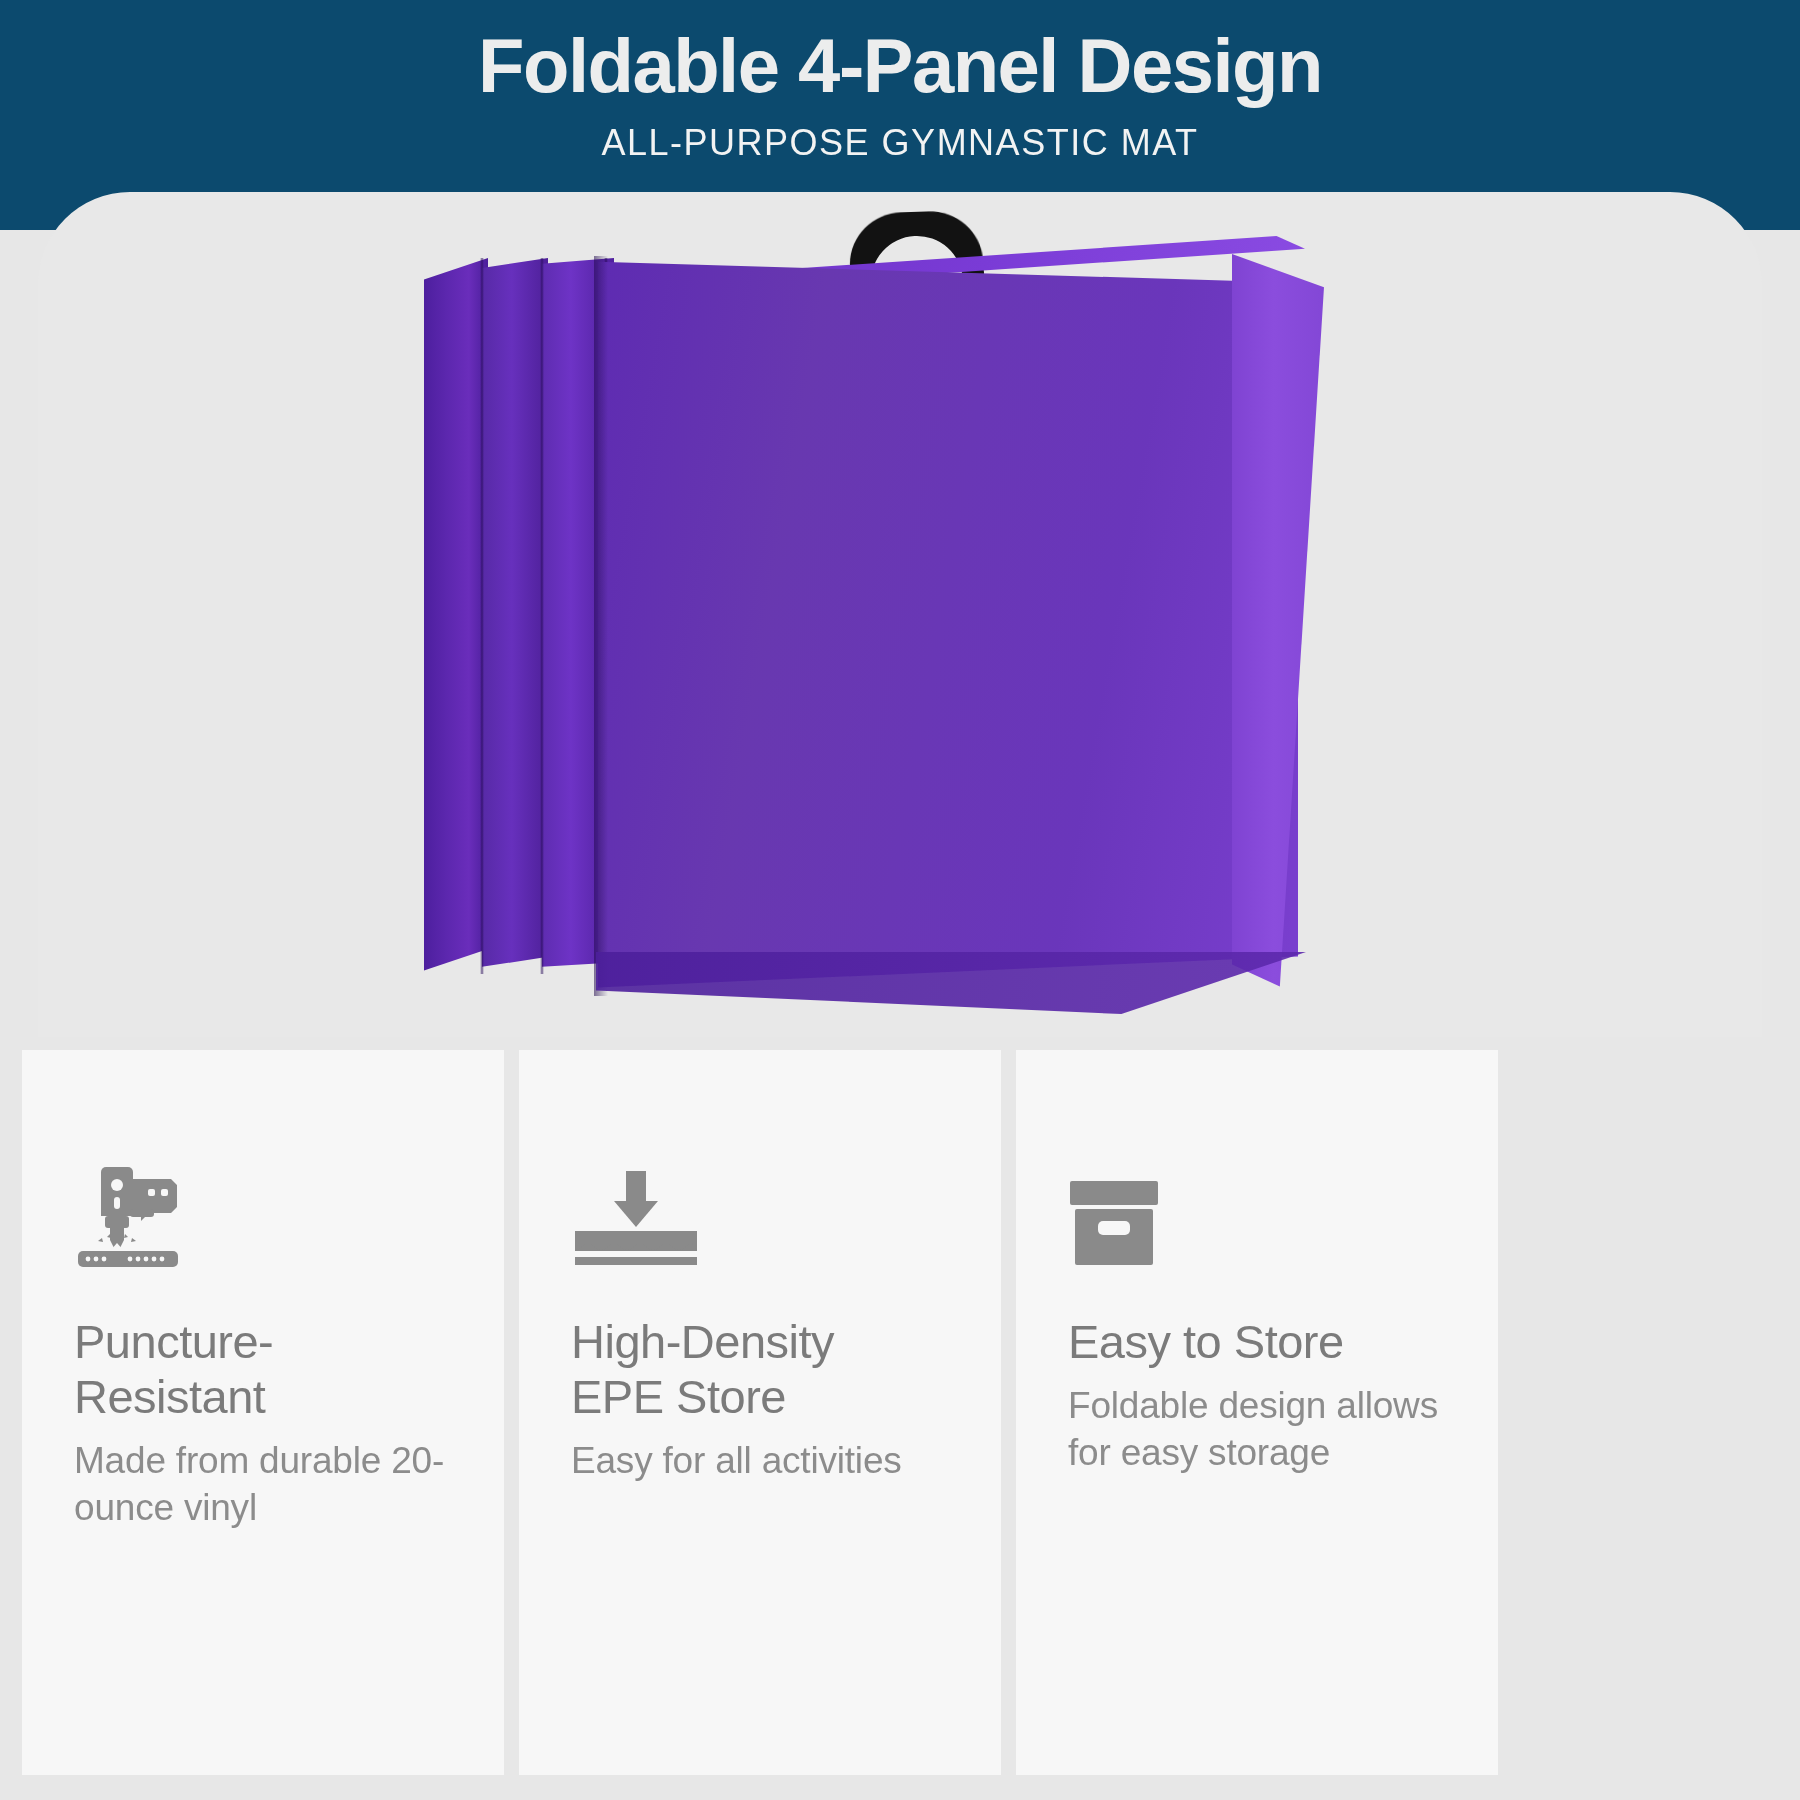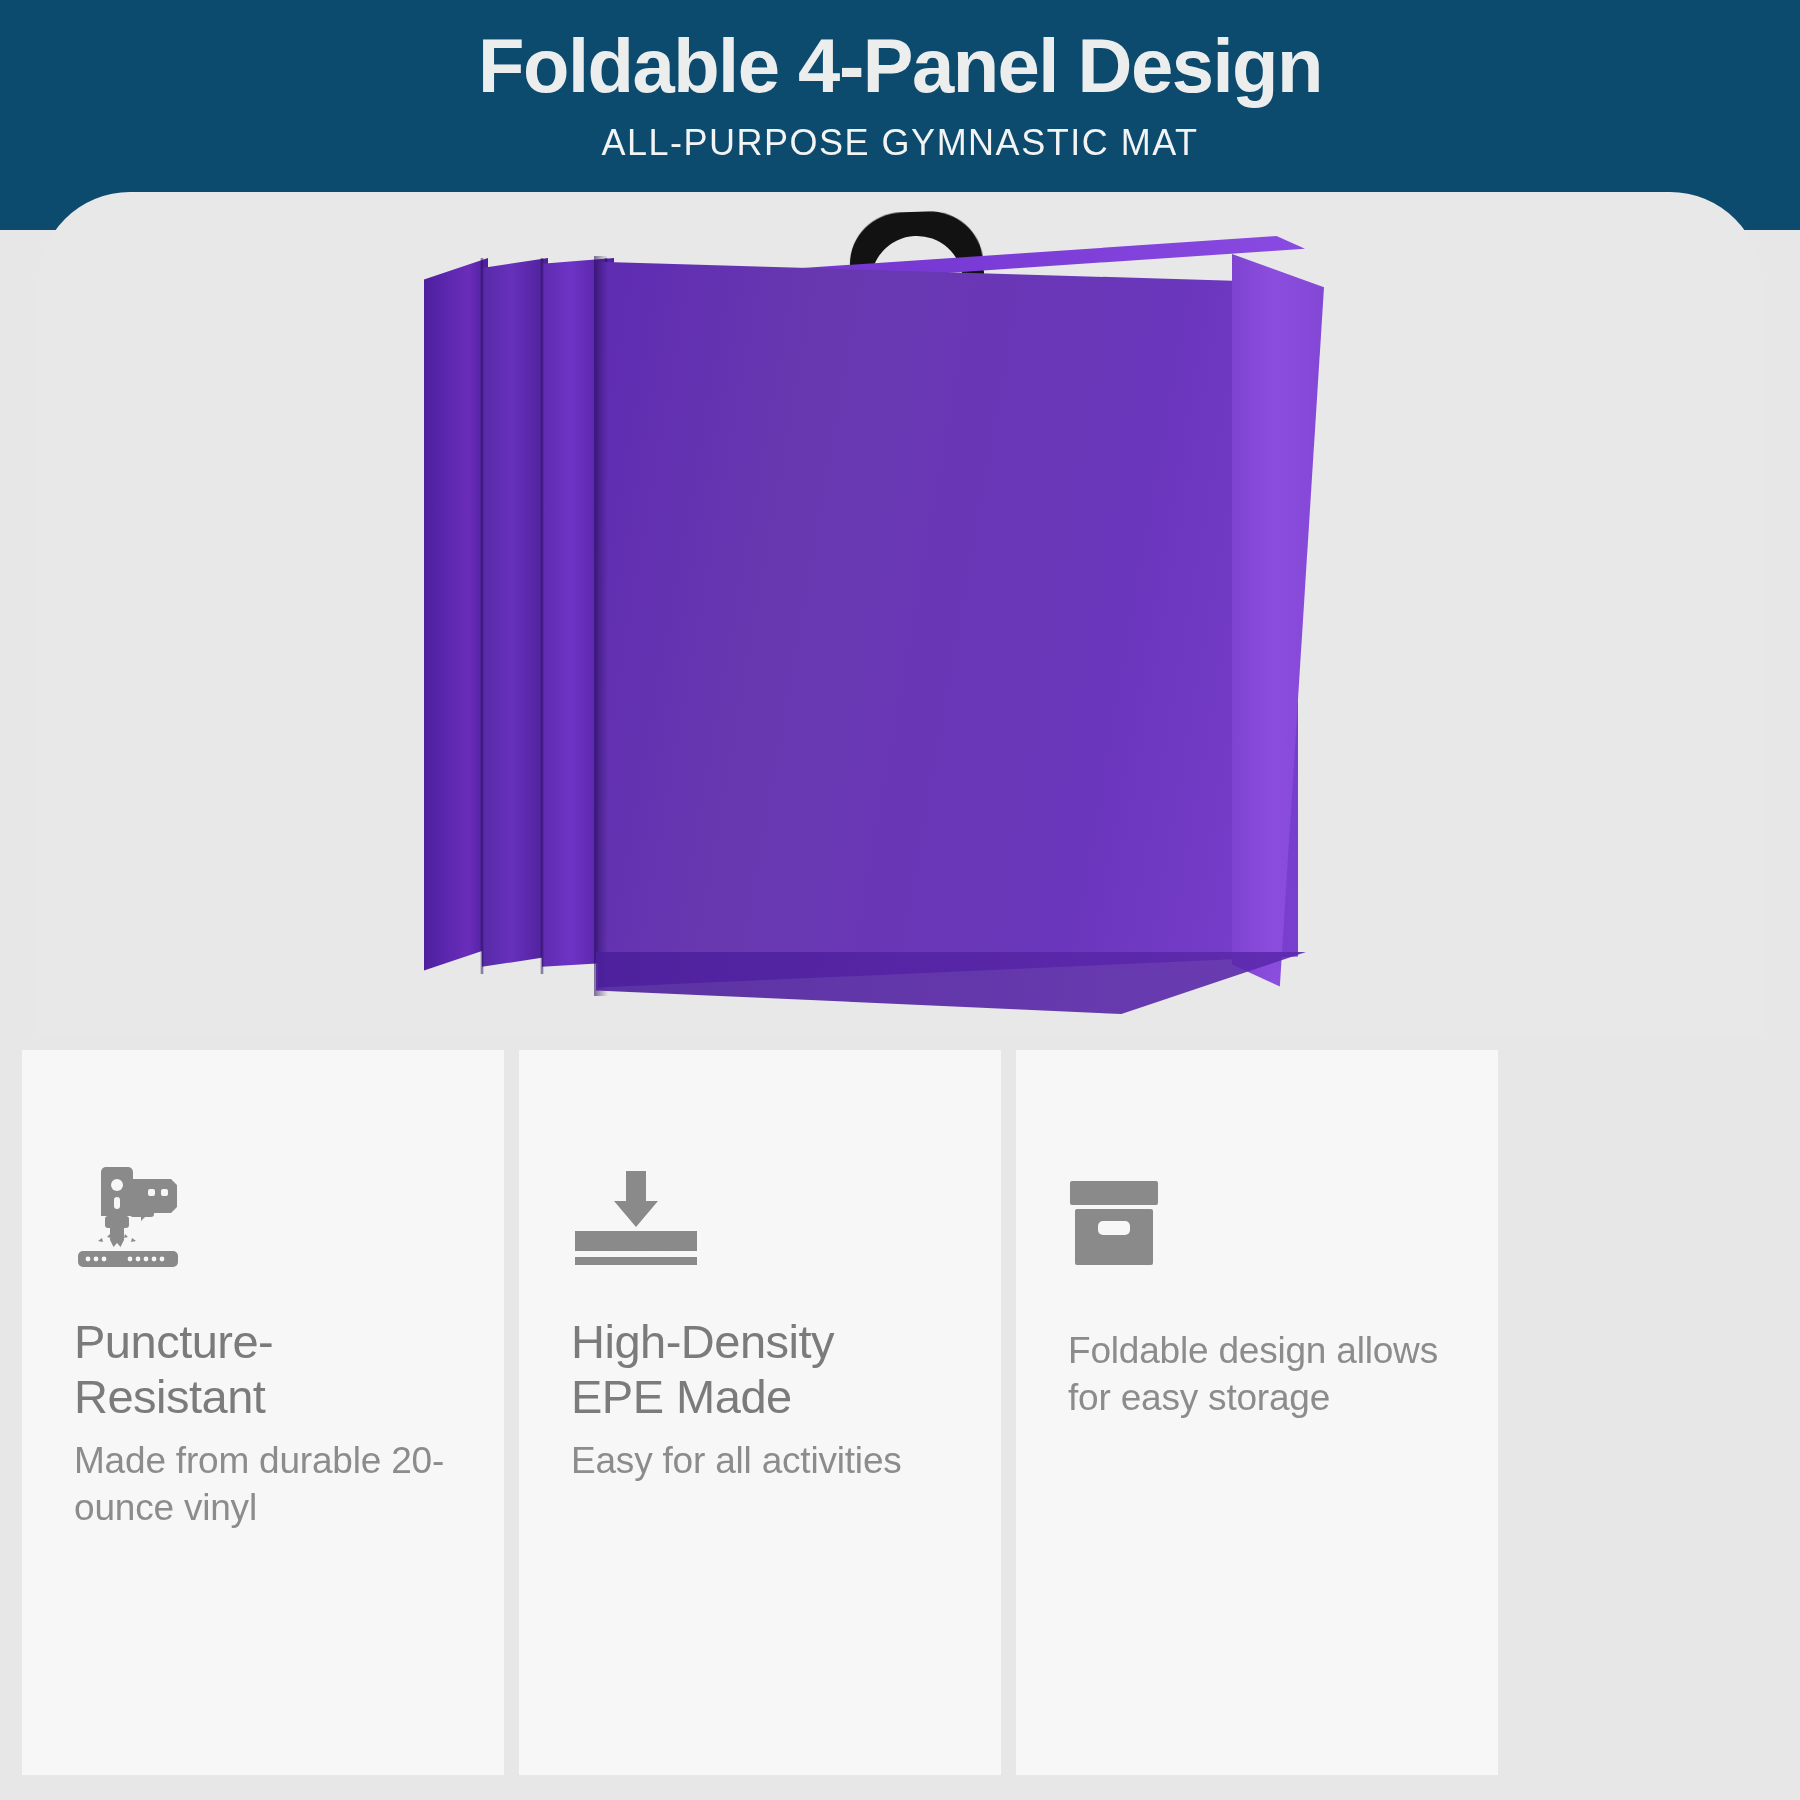--- a/index.html
+++ b/index.html
@@ -242,28 +242,29 @@
         <rect x="4" y="60" width="122" height="20"></rect>
         <rect x="4" y="86" width="122" height="8"></rect>
         <path d="M4 80 l13 -8 l13 8 z"></path>
         <path d="M30 80 l13 -8 l13 8 z"></path>
         <path d="M56 80 l13 -8 l13 8 z"></path>
         <path d="M82 80 l13 -8 l13 8 z"></path>
         <path d="M108 80 l13 -8 l5 8 z"></path>
       </svg>
     </div>
     <h2 class="card-title">High-Density
-EPE Made</h2>
+EPE Store</h2>
     <p class="card-desc">Easy for all activities</p>
   </div>
 
   <div class="card">
     <div class="card-icon">
       <svg width="92" height="86" viewBox="0 0 92 86" fill="#8a8a8a">
         <rect x="2" y="0" width="88" height="24" rx="2"></rect>
         <rect x="7" y="28" width="78" height="56" rx="2"></rect>
         <rect x="30" y="40" width="32" height="14" rx="5" fill="#f7f7f7"></rect>
       </svg>
     </div>
+    <h2 class="card-title">Easy to Store</h2>
     <p class="card-desc">Foldable design allows for easy storage</p>
   </div>
 
 </div>
 
 </body></html>

